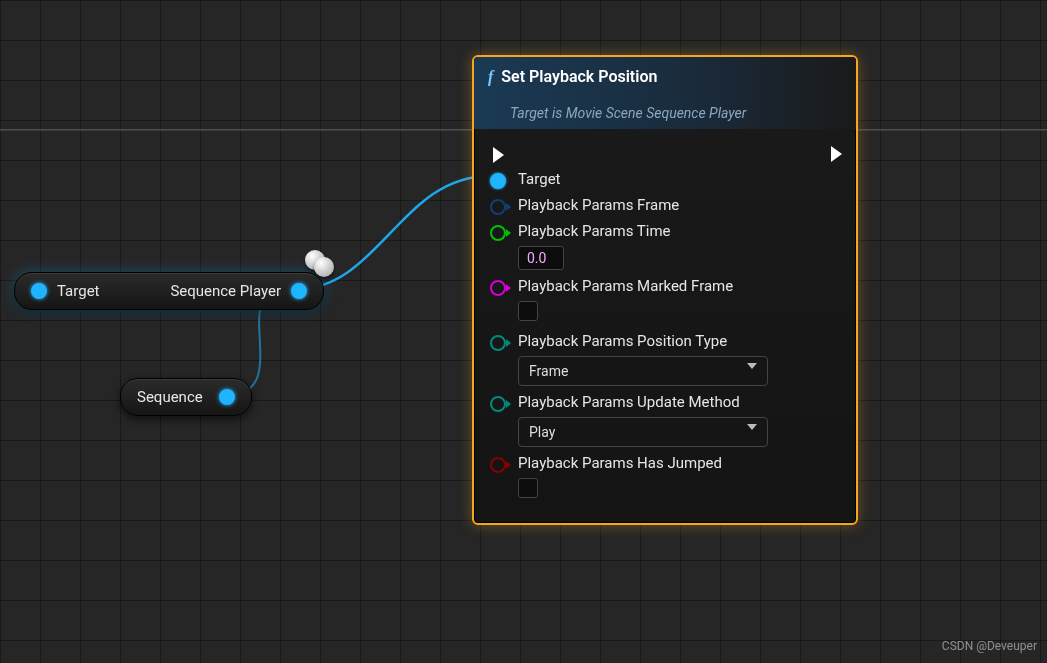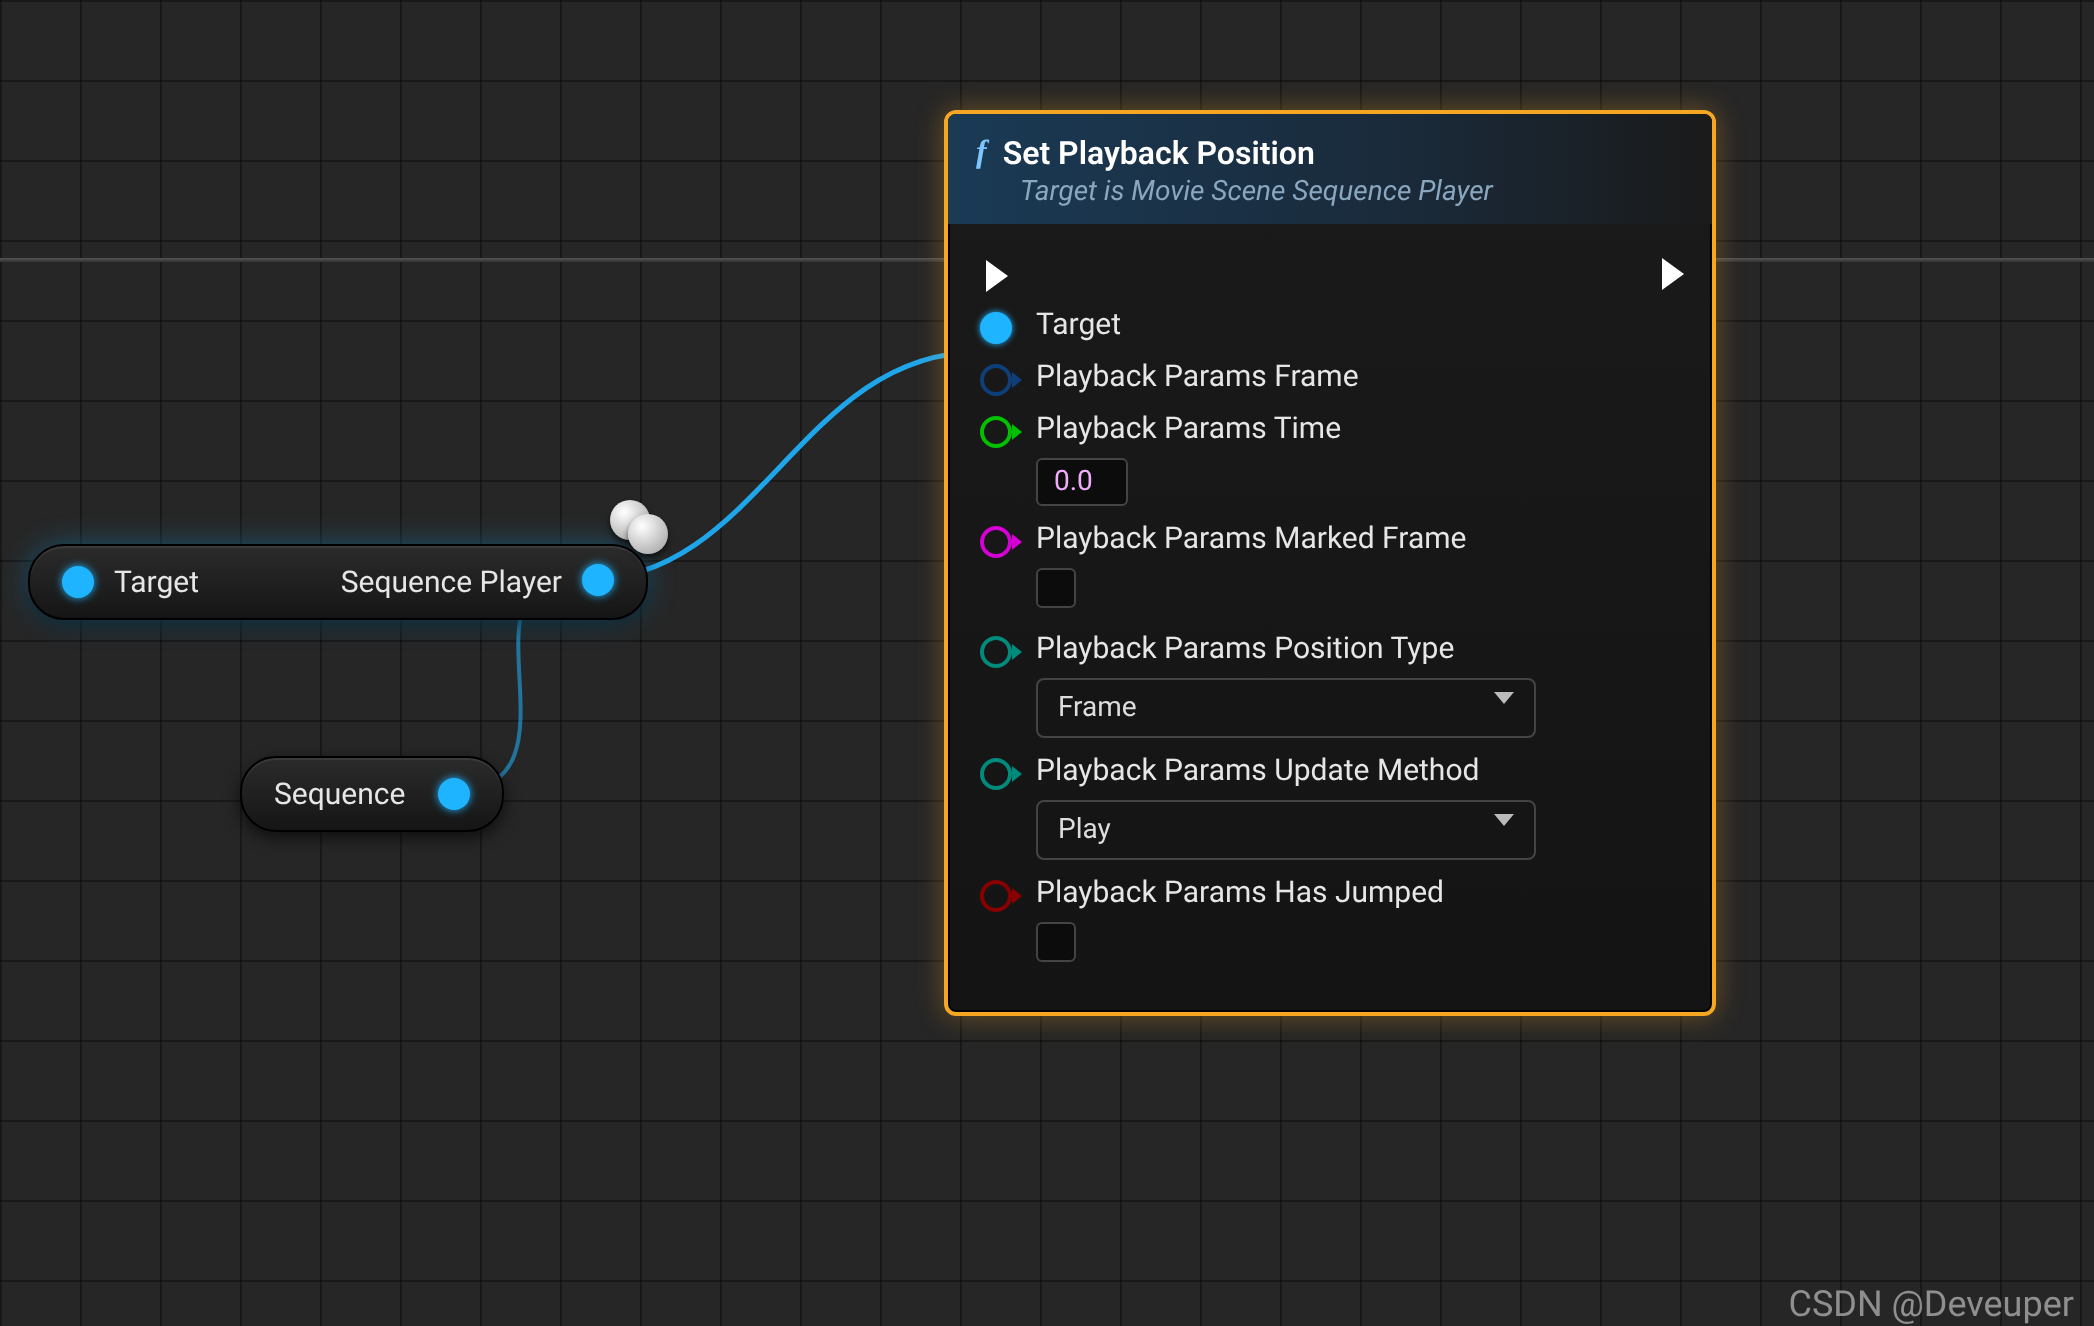--- a/index.html
+++ b/index.html
@@ -21,21 +21,21 @@
   .pill.highlight{box-shadow:inset 0 1px 0 rgba(255,255,255,0.08),0 0 14px rgba(31,180,255,0.35),0 3px 8px rgba(0,0,0,0.6);}
   .knob{position:absolute;width:20px;height:20px;border-radius:50%;background:radial-gradient(circle at 35% 30%,#fff,#9a9a9a);box-shadow:0 2px 3px rgba(0,0,0,0.6);} 
 
   
   .node{position:absolute;width:382px;border-radius:6px;background:linear-gradient(#1a1a1a,#141414);
     border:2px solid #f5a623;box-shadow:0 0 14px rgba(245,166,35,0.35), inset 0 0 0 1px #000;}
   .node-head{padding:10px 14px 8px 14px;border-top-left-radius:4px;border-top-right-radius:4px;
     background:linear-gradient(to right,#1a3a55 0%,#1a2a3a 60%,#1a1a1a 100%);}
   .node-head .title{display:flex;align-items:center;gap:8px;font-weight:600;font-size:16px;color:#fff;}
   .fx{font-style:italic;color:#7fc6ff;font-family:Georgia,serif;font-size:16px;}
-  .sub{margin-left:22px;font-style:italic;color:#8aa7bf;font-size:14px;margin-top:2px;}
+  .sub{margin-left:22px;font-style:italic;color:#8aa7bf;font-size:14px;margin-top:19px;}
   .node-body{padding:8px 14px 14px 14px;}
   .row{display:flex;align-items:flex-start;margin:7px 0;}
   .row .pin-col{width:20px;display:flex;align-items:center;justify-content:center;padding-top:3px;}
   .row .content{flex:1;padding-left:10px;font-size:15px;}
   .row .rspace{width:20px;display:flex;justify-content:flex-end;align-items:center;padding-top:2px;}
   .exec{width:0;height:0;border-top:8px solid transparent;border-bottom:8px solid transparent;border-left:11px solid #fff;}
   .pin{width:12px;height:12px;border-radius:50%;}
   .pin.blue{border:2px solid #1fb4ff;background:#1fb4ff;box-shadow:0 0 3px #1fb4ff;}
   .pin.darkblue{border:2px solid #0e3f78;background:transparent;position:relative;}
   .pin.green{border:2px solid #00c000;background:transparent;position:relative;}
@@ -46,39 +46,39 @@
     border-top:4px solid transparent;border-bottom:4px solid transparent;}
   .pin.darkblue::after{border-left:5px solid #0e3f78;}
   .pin.green::after{border-left:5px solid #00c000;}
   .pin.magenta::after{border-left:5px solid #d400d4;}
   .pin.teal::after{border-left:5px solid #008a7c;}
   .pin.darkred::after{border-left:5px solid #880000;}
   .inputbox{margin-top:6px;background:#0c0c0c;border:1px solid #444;border-radius:3px;padding:3px 8px;font-size:14px;color:#f0abfc;display:inline-block;min-width:28px;}
   .chk{margin-top:6px;width:18px;height:18px;background:#0c0c0c;border:1px solid #444;border-radius:3px;display:inline-block;}
   .dropdown{margin-top:6px;background:#151515;border:1px solid #444;border-radius:4px;padding:6px 10px;font-size:14px;color:#ddd;display:flex;align-items:flex-start;justify-content:space-between;width:228px;}
   .chev{width:0;height:0;border-left:5px solid transparent;border-right:5px solid transparent;border-top:6px solid #bbb;}
-  .watermark{position:absolute;right:10px;bottom:0;color:#b8b8b8;font-size:18px;opacity:0.72;}
+  .watermark{position:absolute;right:10px;bottom:10px;color:#b8b8b8;font-size:12px;opacity:0.72;}
 </style>
 </head>
 <body>
 <div class="canvas">
   <div class="grid"></div>
   <div class="hline"></div>
 
   <svg class="wires" viewBox="0 0 1047 663">
     <path d="M293 290 C 380 290, 400 176, 490 176" stroke="#1fb4ff" stroke-width="2.5" fill="none" opacity="0.9"></path>
     <path d="M225 396 C 300 396, 220 280, 293 290" stroke="#1fb4ff" stroke-width="2" fill="none" opacity="0.55"></path>
   </svg>
 
   <div class="pill pill-wide highlight" style="left:14px;top:272px;width:276px;">
     <span style="display:flex;align-items:center;gap:10px;">
       <span class="pin-circle"></span>
       <span>Target</span>
     </span>
-    <span style="display:flex;align-items:flex-start;gap:10px;">
+    <span style="display:flex;align-items:center;gap:10px;">
       <span>Sequence Player</span>
       <span class="pin-circle"></span>
     </span>
   </div>
   <div class="knob" style="left:305px;top:250px;"></div>
   <div class="knob" style="left:314px;top:257px;"></div>
 
   <div class="pill" style="left:80px;top:378px;margin-left:40px;">
     <span>Sequence</span>
     <span class="pin-circle"></span>

